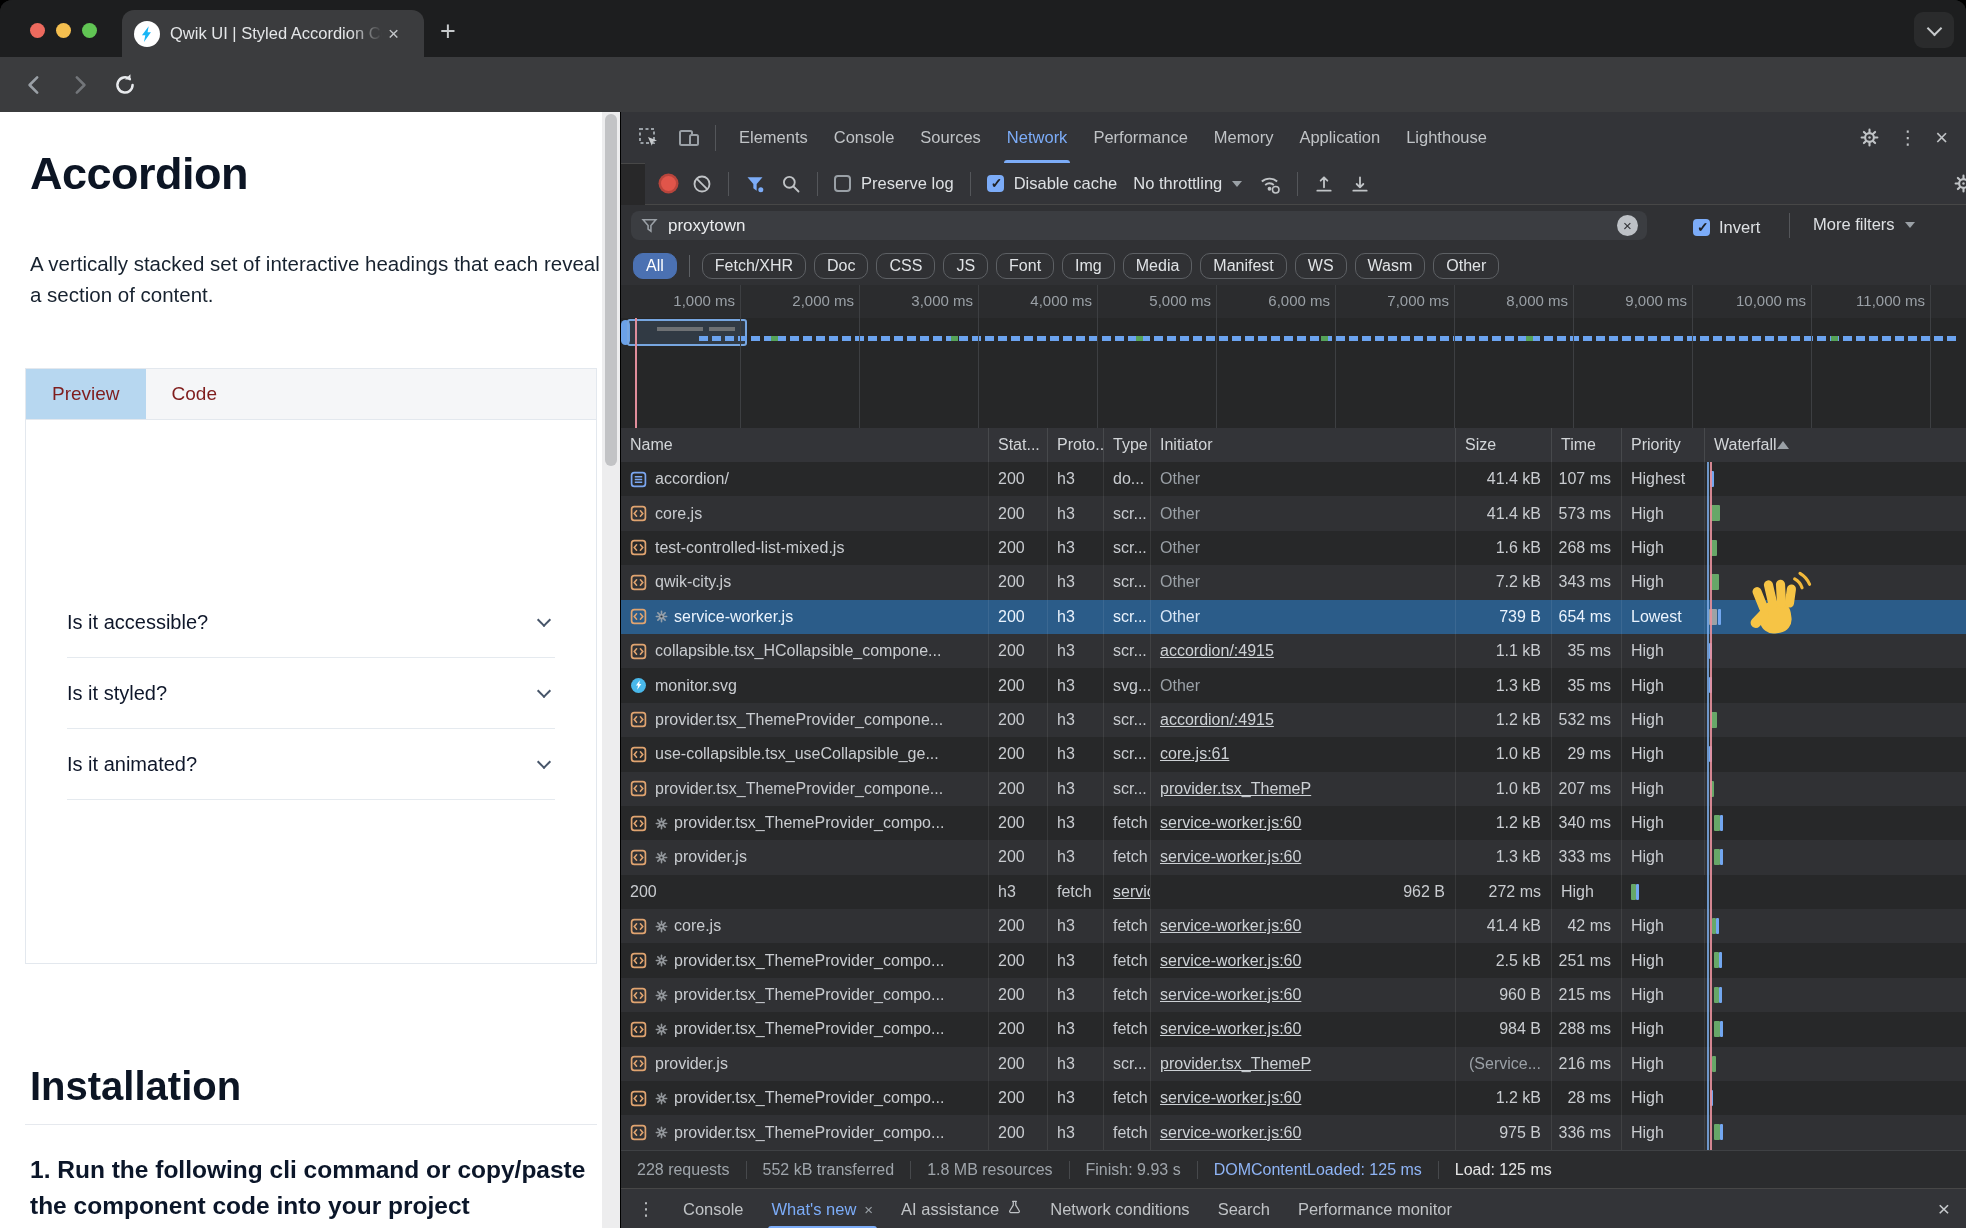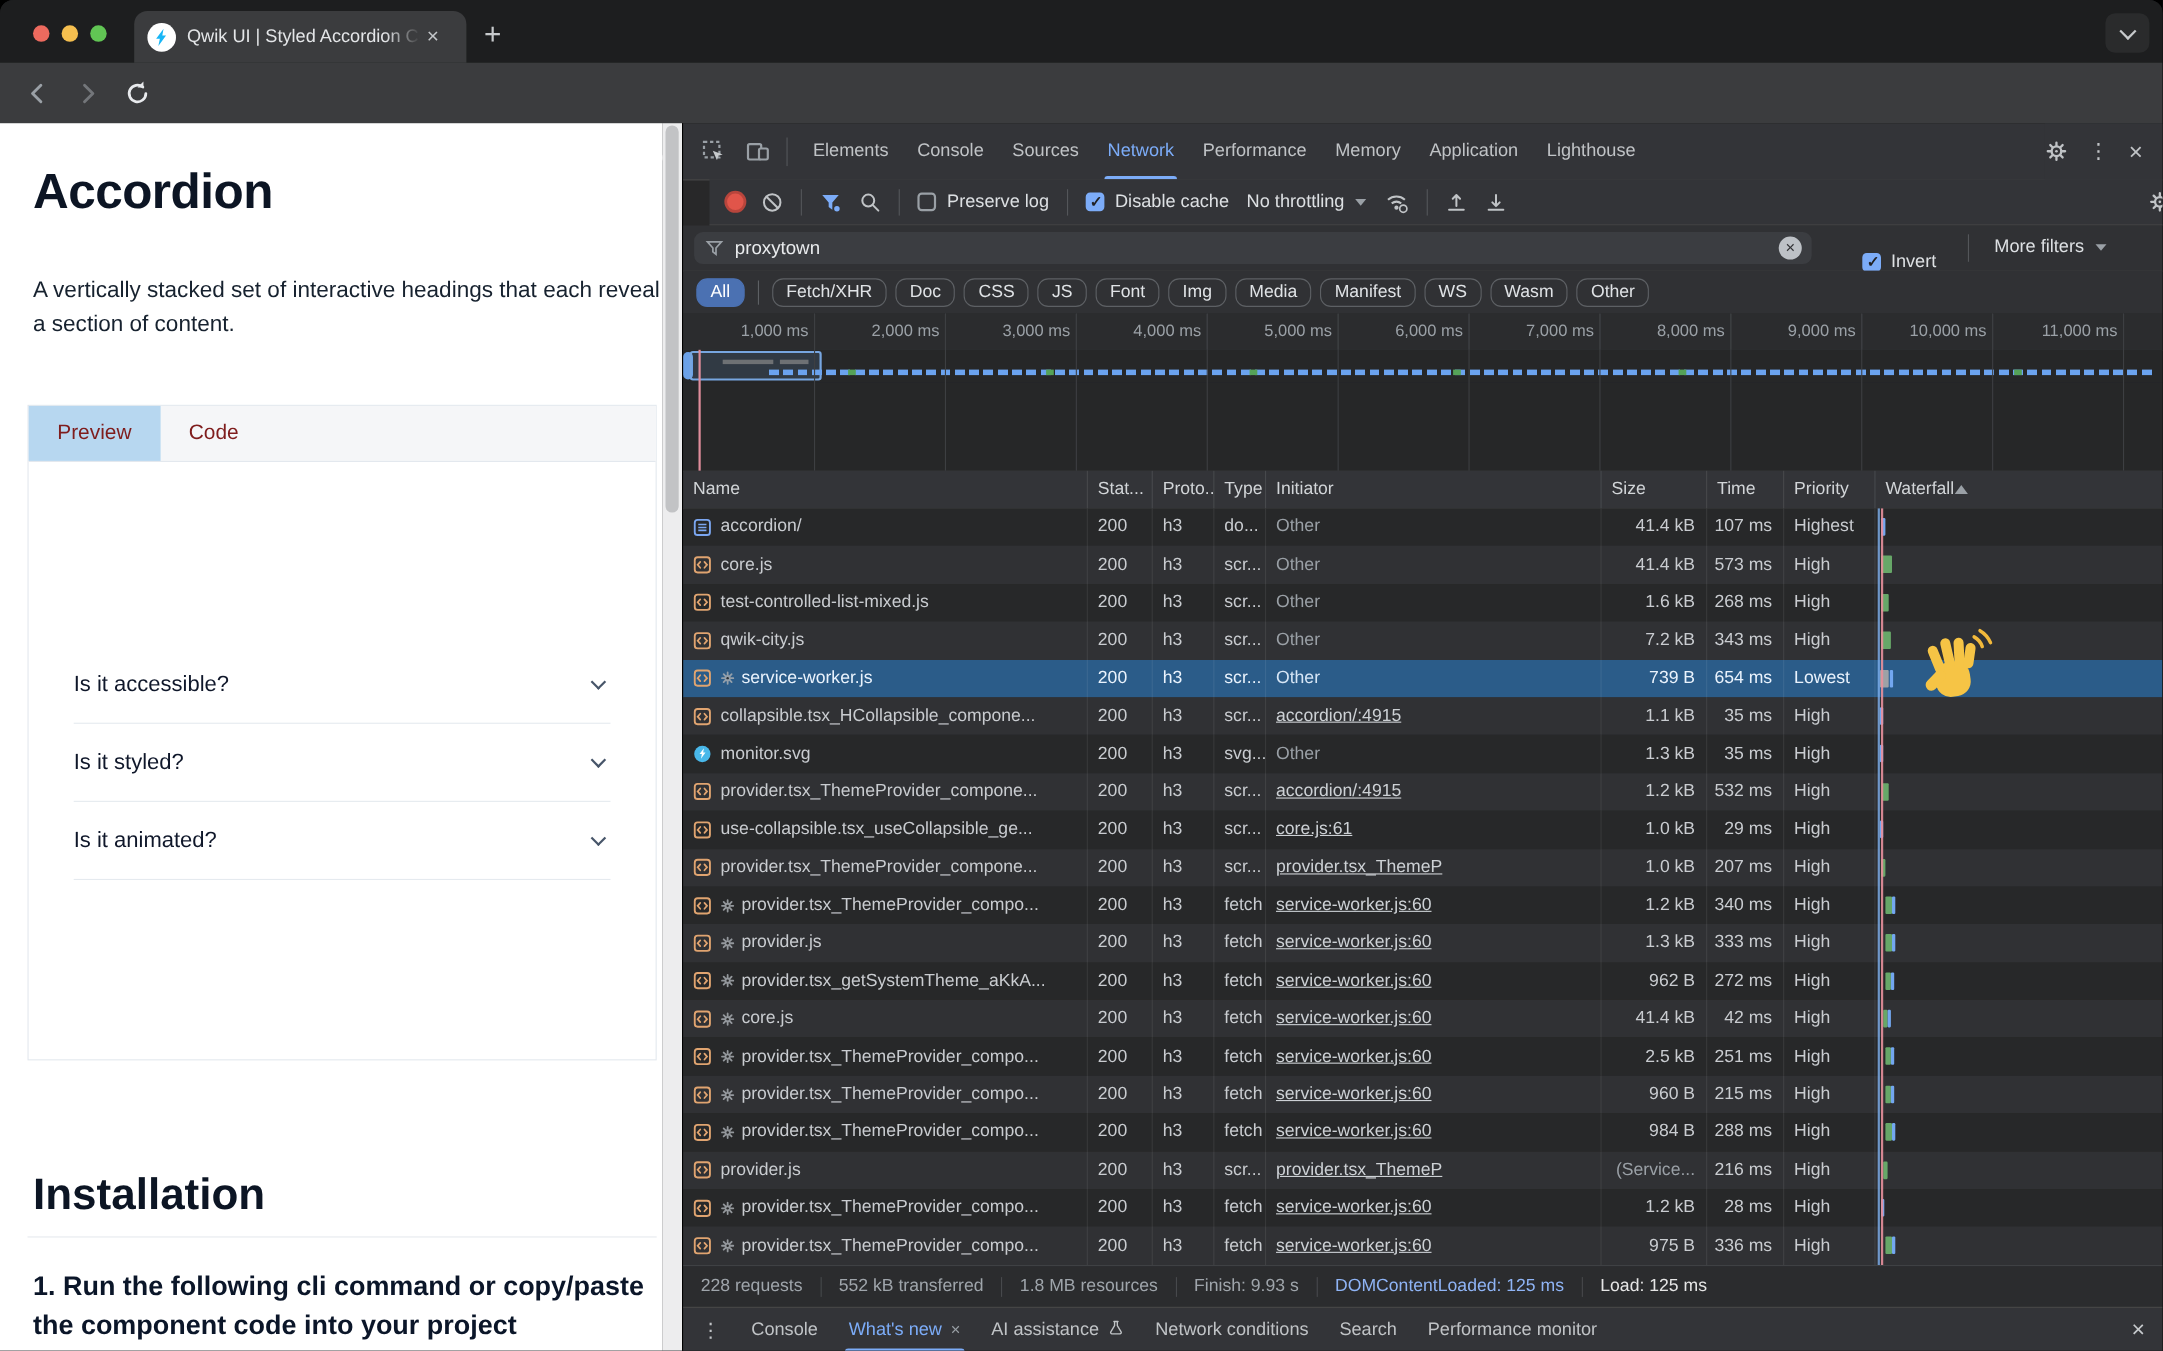--- a/index.html
+++ b/index.html
@@ -60,21 +60,21 @@
   .cb.ck{background:#7cacf8;border-color:#7cacf8;position:relative;}
   .cb.ck::after{content:"\2713";position:absolute;left:2px;top:-2px;font-size:14px;font-weight:700;color:#202124;}
   .tb-lbl{font-size:16.5px;color:#dde0e3;margin-left:-6px;}
   .throttle{display:flex;align-items:center;gap:10px;font-size:16.5px;color:#dde0e3;}
   .caret{width:0;height:0;border-left:5px solid transparent;border-right:5px solid transparent;border-top:6px solid #9aa0a6;}
   .gear-right{position:absolute;right:16px;}
   .filter-row{position:absolute;left:0;top:93px;width:100%;height:41px;background:#303134;border-bottom:1px solid #474747;}
   .filter-input{position:absolute;left:10px;top:6px;width:1016px;height:29px;border-radius:8px;background:#3b3d41;display:flex;align-items:center;}
   .filter-input .txt{color:#eaecee;font-size:17px;margin-left:10px;}
   .fclear{position:absolute;right:9px;top:4px;width:21px;height:21px;border-radius:50%;background:#bdc1c6;color:#303134;font-size:15px;text-align:center;line-height:21px;}
-  .invert{position:absolute;left:1072px;top:24px;display:flex;gap:9px;align-items:center;}
+  .invert{position:absolute;left:1072px;top:13px;display:flex;gap:9px;align-items:center;}
   .fr-sep{position:absolute;left:1168px;top:8px;width:1px;height:25px;background:#54565a;}
   .morefilters{position:absolute;left:1192px;top:10px;display:flex;align-items:center;gap:10px;font-size:16.5px;color:#dde0e3;}
   .chips{position:absolute;left:0;top:134px;width:100%;height:39px;background:#303134;display:flex;align-items:center;gap:8px;padding-left:12px;box-sizing:border-box;}
   .chip{border:1.5px solid #5d6064;border-radius:10px;padding:3px 12px;font-size:16px;color:#e0e3e6;white-space:nowrap;}
   .chip.on{background:#4b71b2;border-color:#4b71b2;color:#fff;}
   .chipsep{width:1px;height:22px;background:#5d6064;margin:0 4px;}
   .ruler{position:absolute;left:0;top:173px;width:100%;height:33px;background:#2b2c2e;border-bottom:1px solid #3f4144;overflow:hidden;}
   .rlabel{position:absolute;top:7px;width:146px;text-align:right;font-size:15px;color:#9aa0a6;white-space:nowrap;}
   .band{position:absolute;left:0;top:206px;width:100%;height:30px;background:#262728;}
   .blankband{position:absolute;left:0;top:236px;width:100%;height:80px;background:#262728;border-bottom:1px solid #474747;}
@@ -710,38 +710,20 @@
           </div>
           <div class="cell num">1.3 kB</div>
           <div class="cell num">333 ms</div>
           <div class="cell">High</div>
           <div class="cell wfc">
             <div class="wfbar" style="left: 9px; width: 6px; background: rgb(103, 167, 104);"></div>
             <div class="wfbar" style="left: 15px; width: 3px; background: rgb(115, 167, 240);"></div>
           </div>
         </div>
         <div class="nrow grid9">
-          <div class="cell">
-            <div class="name-ic">
-              <svg width="17" height="17" viewBox="0 0 16 16">
-                <rect x="1.5" y="1.5" width="13" height="13" rx="2.5" fill="none" stroke="#e0a470" stroke-width="1.6"></rect>
-                <path d="M6.2 5.5 4 8l2.2 2.5M9.8 5.5 12 8l-2.2 2.5" stroke="#e0a470" stroke-width="1.5" fill="none" stroke-linecap="round"></path>
-              </svg>
-            </div>
-            <div class="gear-pre">
-              <svg width="13" height="13" viewBox="0 0 24 24">
-                <g stroke="#a6abb0" stroke-width="3" stroke-linecap="round">
-                  <path d="M12 2.5v4M12 17.5v4M2.5 12h4M17.5 12h4M5.3 5.3l2.8 2.8M15.9 15.9l2.8 2.8M18.7 5.3l-2.8 2.8M8.1 15.9l-2.8 2.8"></path>
-                </g>
-                <circle cx="12" cy="12" r="5.2" fill="#a6abb0"></circle>
-                <circle cx="12" cy="12" r="2" fill="#272829"></circle>
-              </svg>
-            </div>
-            <div>provider.tsx_getSystemTheme_aKkA...</div>
-          </div>
           <div class="cell">200</div>
           <div class="cell">h3</div>
           <div class="cell">fetch</div>
           <div class="cell">
             <div class="ilink">service-worker.js:60</div>
           </div>
           <div class="cell num">962 B</div>
           <div class="cell num">272 ms</div>
           <div class="cell">High</div>
           <div class="cell wfc">

